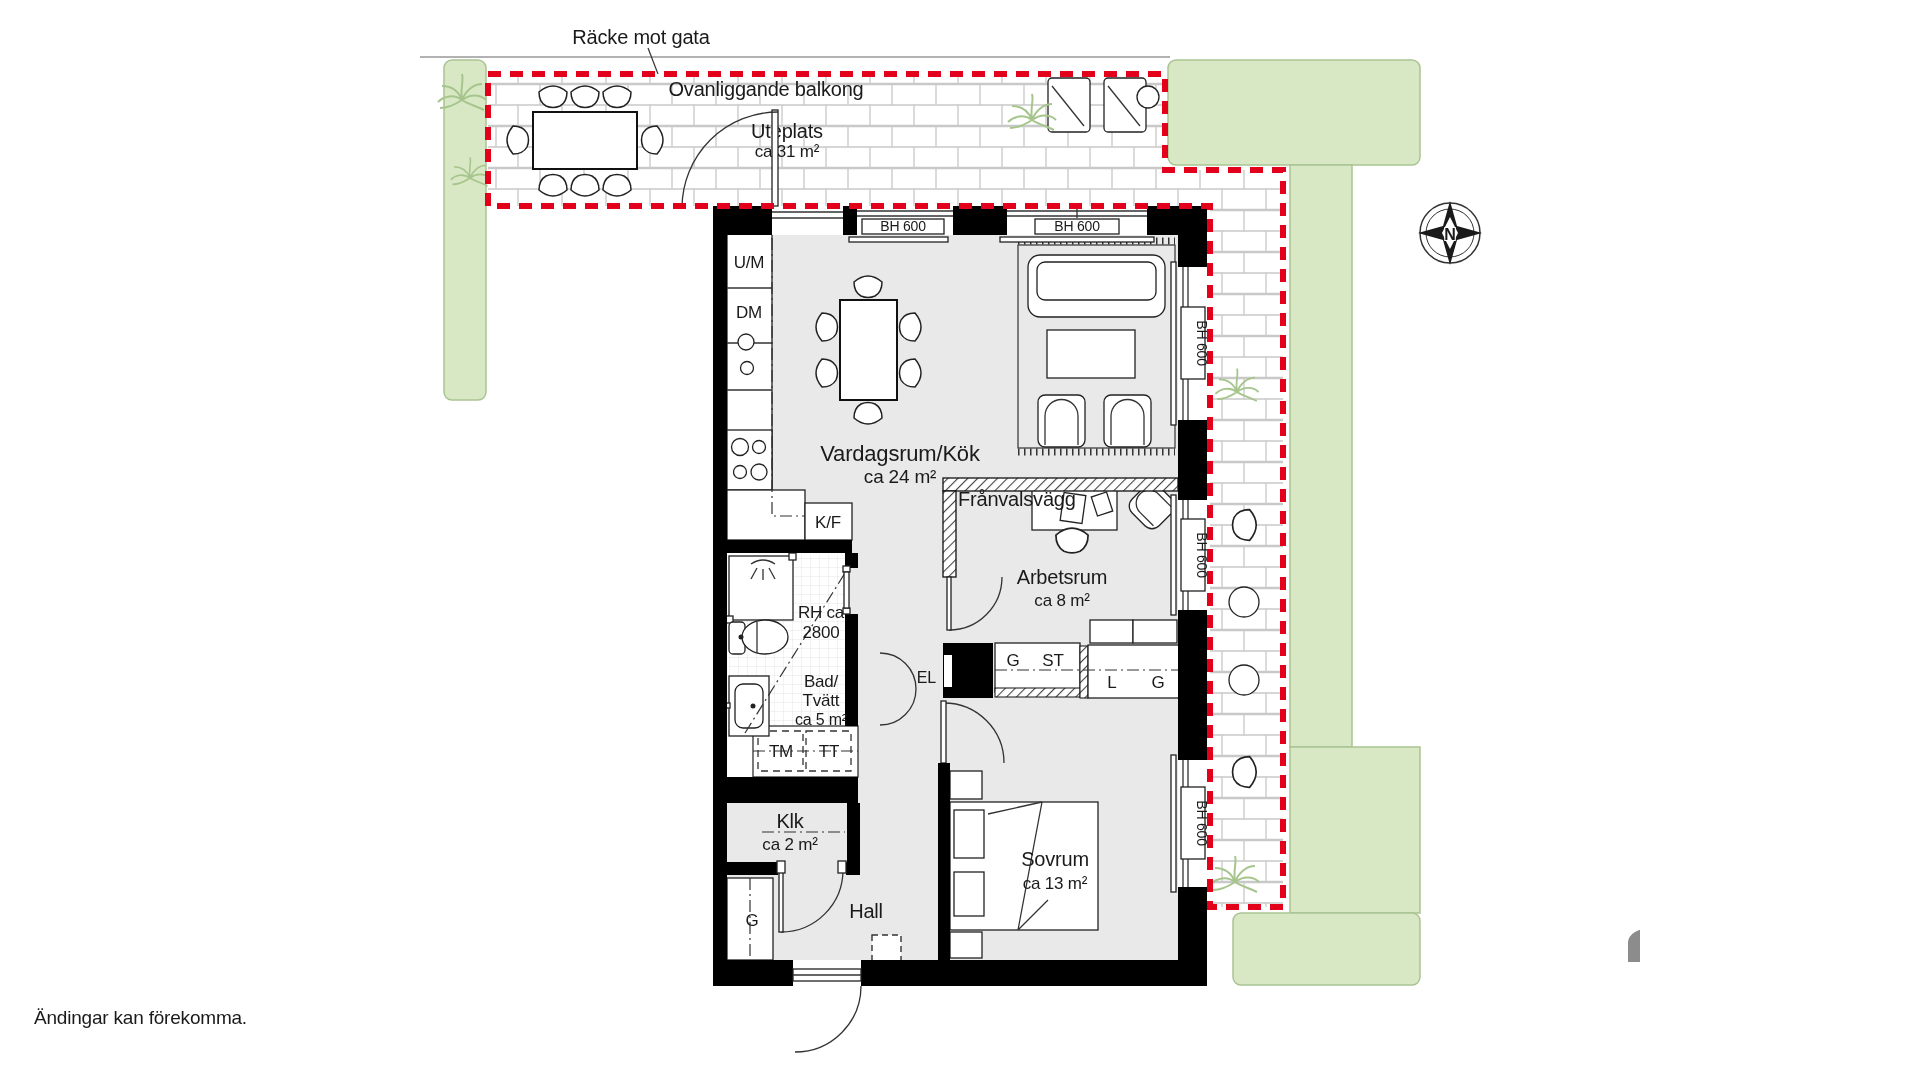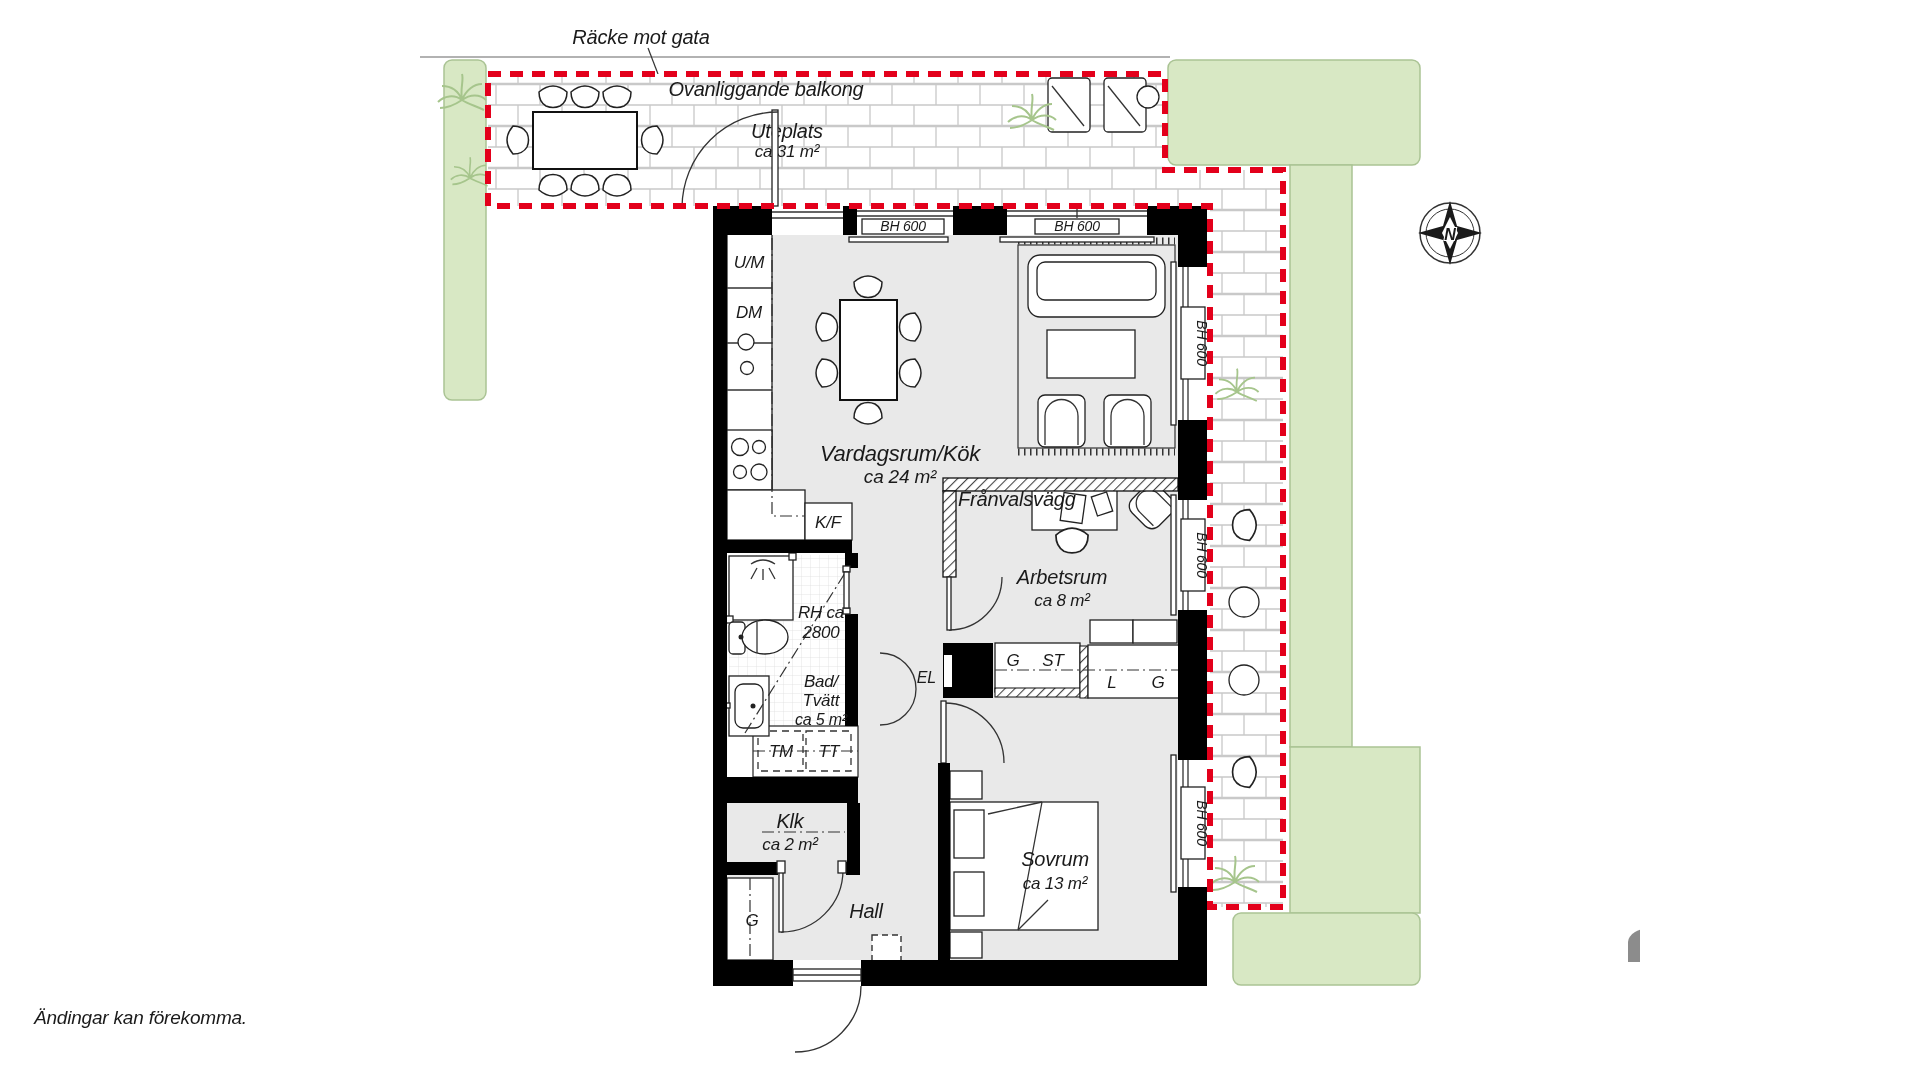--- a/index.html
+++ b/index.html
@@ -1,16 +1,16 @@
 <!DOCTYPE html>
 <html><head>
 <meta charset="utf-8">
 <style>
   html,body{margin:0;padding:0;background:#ffffff;}
-  .stage{position:relative;width:1640px;height:1080px;background:#fff;overflow:hidden;font-style:italic;}
+  .stage{position:relative;width:1640px;height:1080px;background:#fff;overflow:hidden;}
   svg{display:block;}
   svg text{font-family:"Liberation Sans","DejaVu Sans",sans-serif;fill:#1a1a1a;letter-spacing:-0.2px;}
   .mid{text-anchor:middle;}
   .t14{font-size:14px;} .t16{font-size:16px;} .t17{font-size:17px;}
   .t19{font-size:19px;} .t20{font-size:20px;} .t22{font-size:22px;}
   .brand{font-size:72px;font-weight:bold;letter-spacing:-2px;}
   .tagline{font-size:25px;}
   .disc{font-size:19px;}
   .thin{stroke:#222;stroke-width:1.3;fill:#fff;}
   .thick{stroke:#111;stroke-width:2;fill:#fff;}

